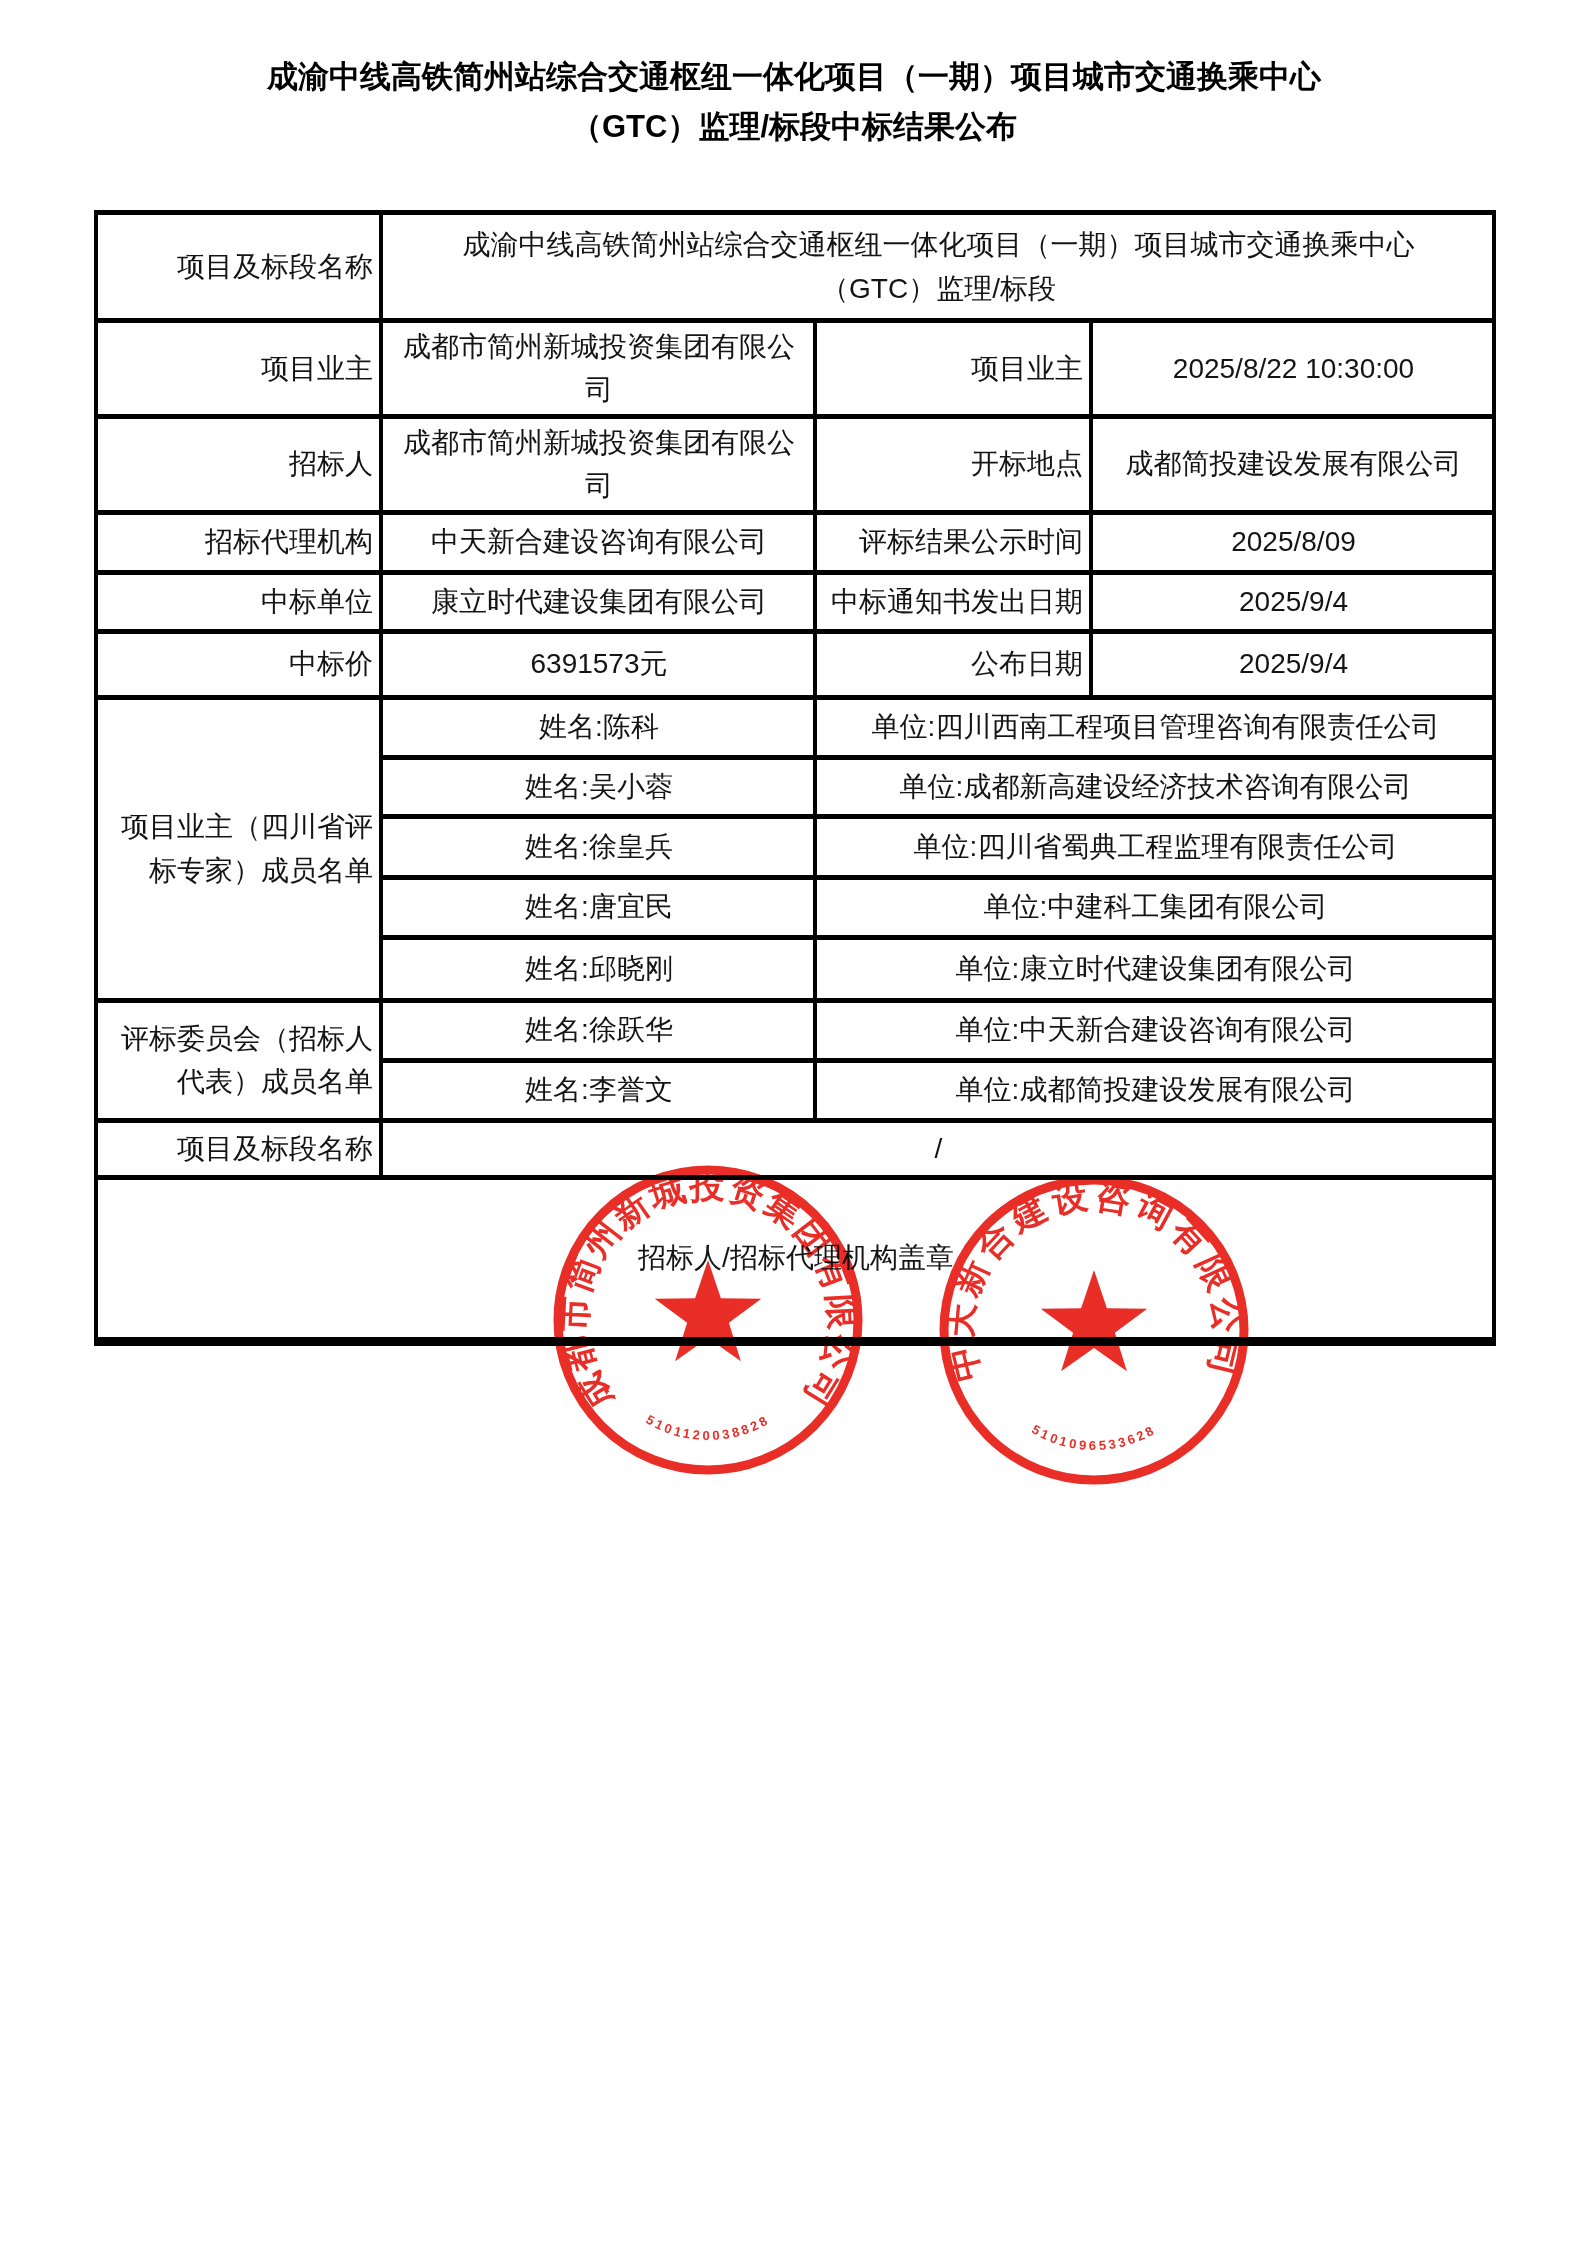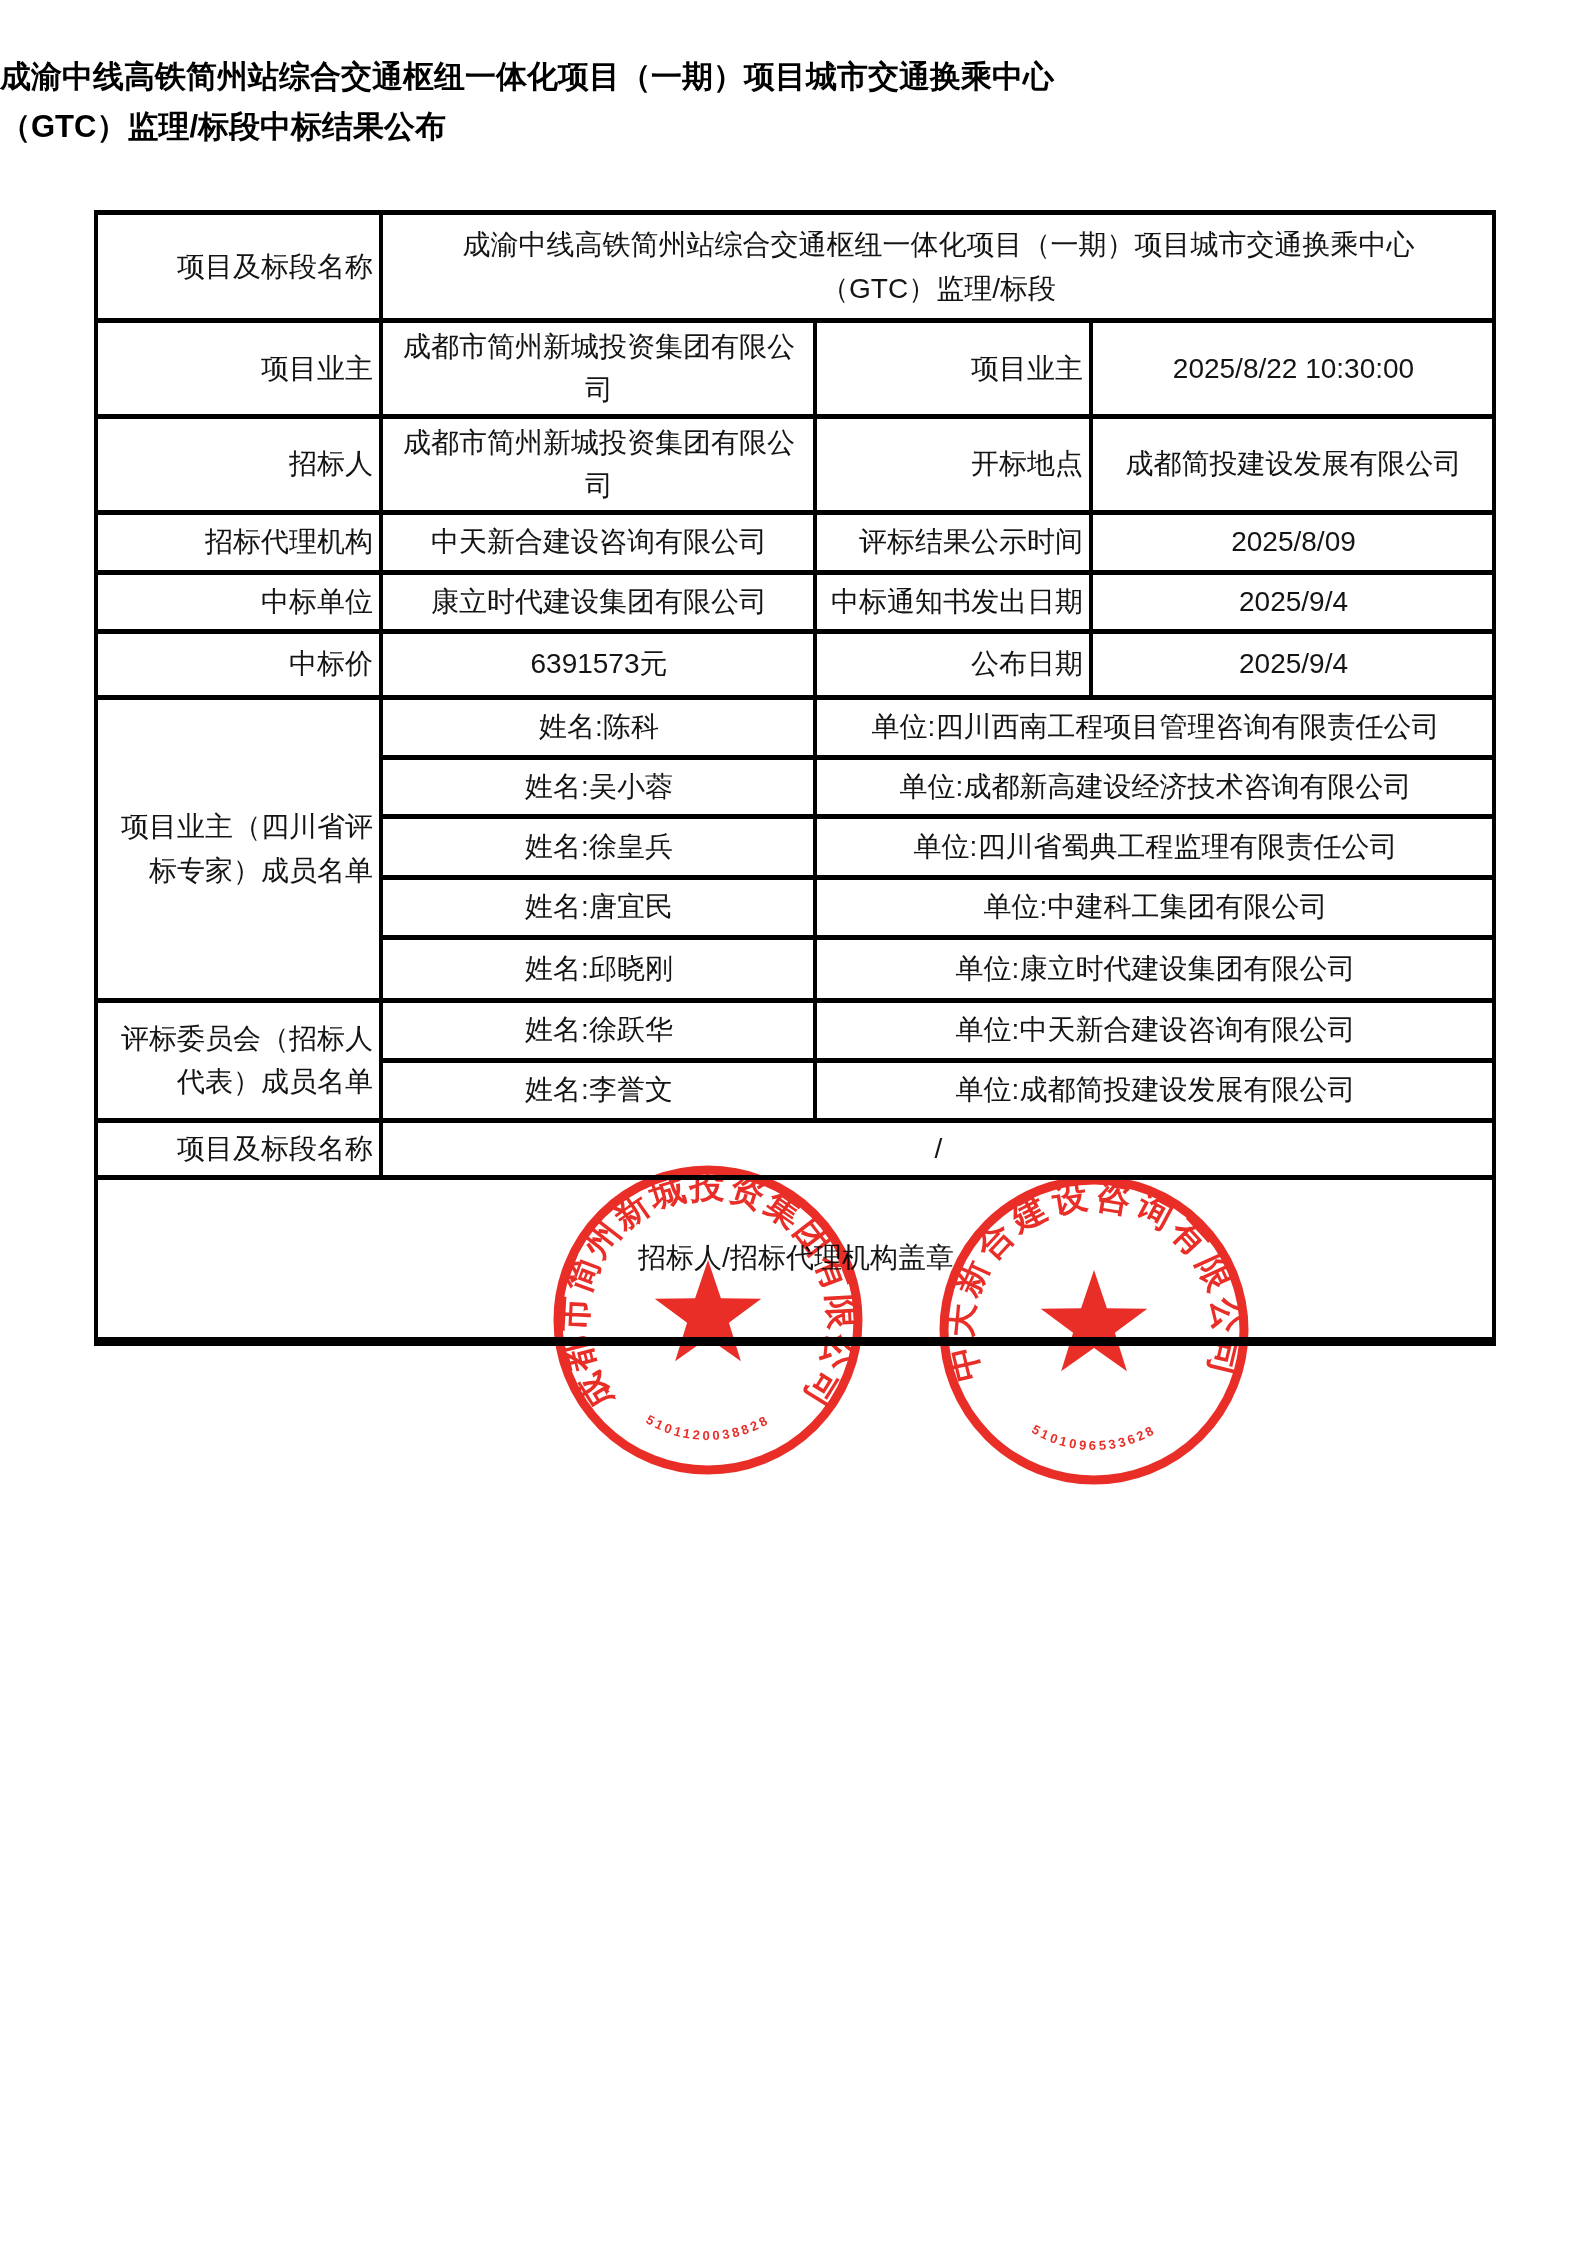--- a/index.html
+++ b/index.html
@@ -1,21 +1,21 @@
 <!DOCTYPE html>
 <html lang="zh"><head>
 <meta charset="utf-8">
 <style>
   html,body{margin:0;padding:0;}
   body{
     width:1588px;height:2244px;background:#ffffff;position:relative;overflow:hidden;
     font-family:"Liberation Sans","DejaVu Sans",sans-serif;color:#141414;
   }
   .page-title{
-    position:absolute;top:52px;left:0;right:0;text-align:left;
+    position:absolute;top:52px;left:0;right:0;text-align:center;
     font-size:31px;font-weight:bold;line-height:1.62;color:#000;
   }
   .page-title .inner{display:inline-block;max-width:1150px;}
   table.doc{
     position:absolute;left:94px;top:210px;width:1398px;
     border-collapse:collapse;table-layout:fixed;
   }
   table.doc td{
     border:4px solid #000;border-top-width:5px;border-bottom-width:5px;
     font-size:28px;line-height:1.55;vertical-align:middle;color:#141414;

